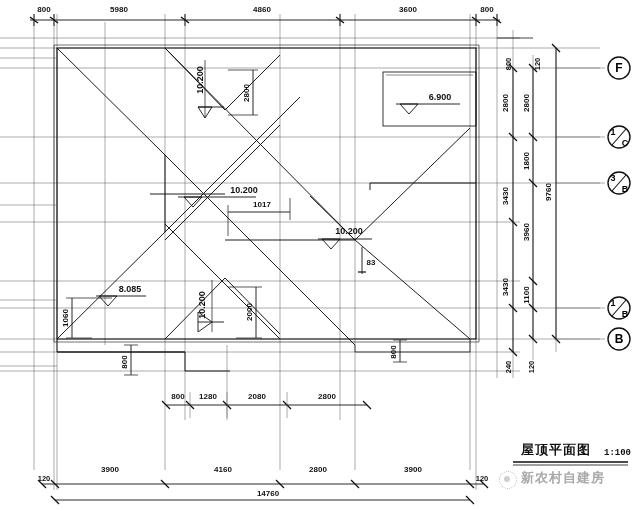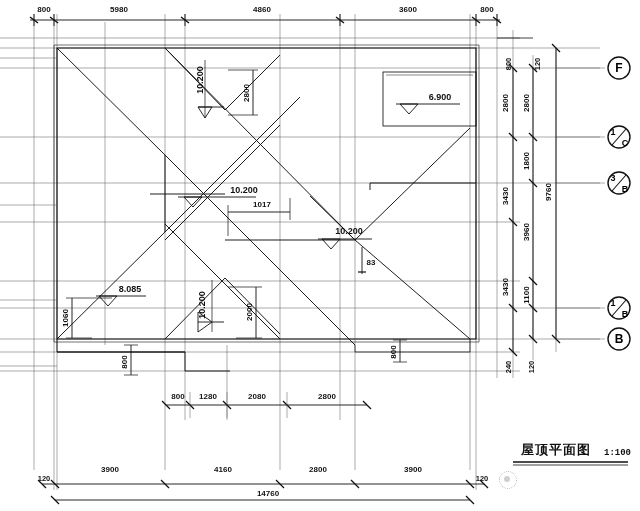--- a/index.html
+++ b/index.html
@@ -405,14 +405,15 @@
     <g>
       <line x1="513" y1="462" x2="628" y2="462" stroke="#111" stroke-width="1.6"></line>
       <line x1="513" y1="465" x2="628" y2="465" stroke="#111" stroke-width="0.8"></line>
     </g>
   </svg>
 
   <div class="title-cn" style="left:521px;top:441px;">屋顶平面图</div>
   <div class="title-scale" style="left:604px;top:448px;">1:100</div>
 
   <div class="wm-logo" style="left:499px;top:471px;"></div>
+  <div class="watermark" style="left:521px;top:469px;">新农村自建房</div>
 
 </div>
 
 </body></html>

